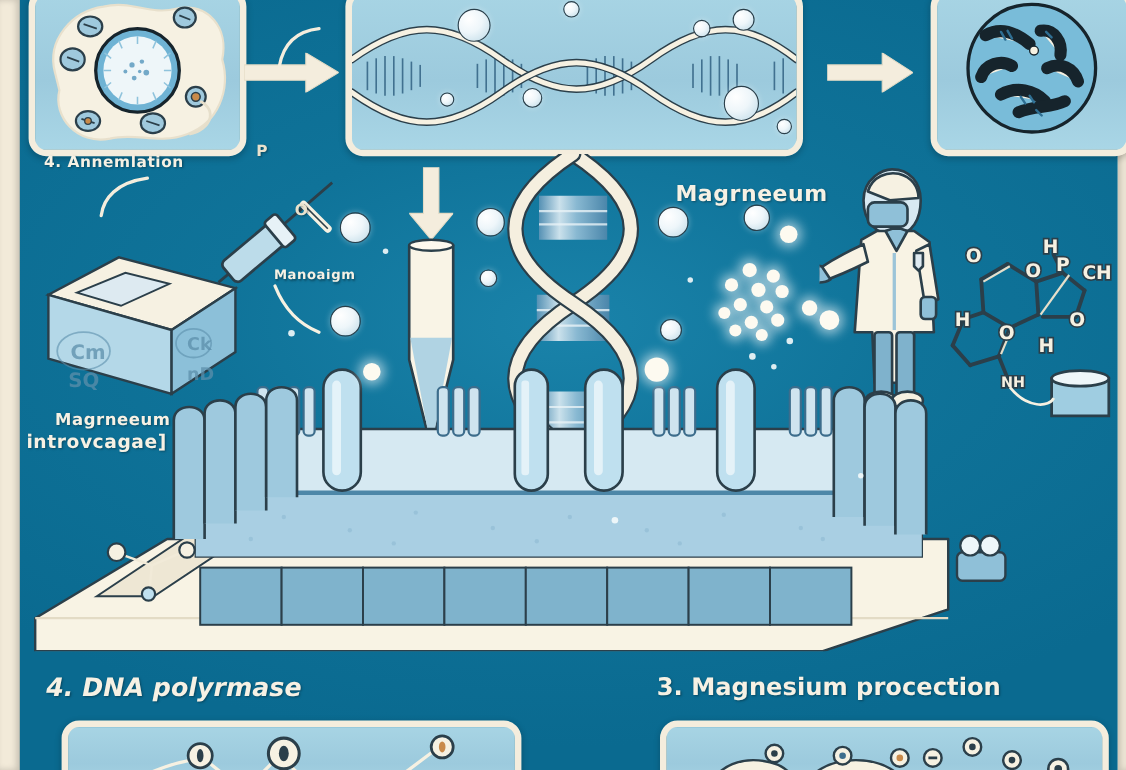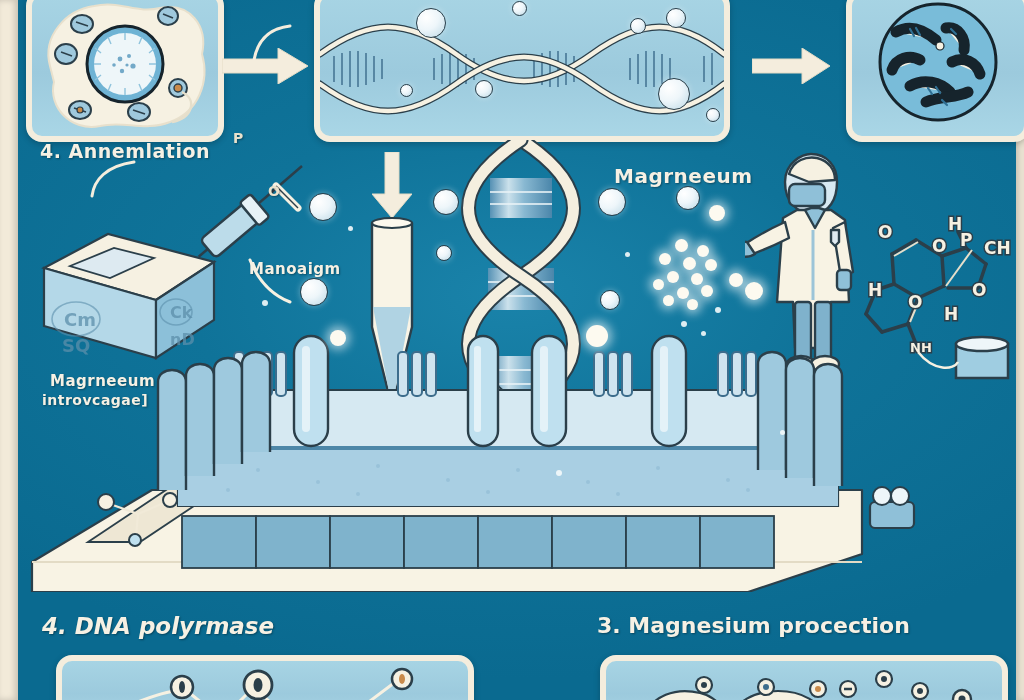--- a/index.html
+++ b/index.html
@@ -176,28 +176,28 @@
           <line x1="64" y1="32" x2="68" y2="39"></line>
         <line x1="99" y1="33" x2="104" y2="38"></line>
         <line x1="76" y1="92" x2="80" y2="98"></line>
           <line x1="84" y1="91" x2="88" y2="97"></line>
         <line x1="90" y1="104" x2="95" y2="109"></line>
       </g>
       <circle cx="88" cy="50" r="4" fill="#f6f1e2" stroke="#16242c" stroke-width="1.2"></circle>
     </svg>
   </div>
 
-  <div class="lbl" style="left:40px;top:140px;font-size:19px;">4. Annemlation</div>
+  <div class="lbl" style="left:40px;top:140px;font-size:14px;">4. Annemlation</div>
 
   <div class="lbl" style="left:614px;top:142px;font-size:20px;margin-top:22px;">Magrneeum</div>
 
-  <div class="lbl" style="left:249px;top:260px;font-size:15px;">Manoaigm</div>
+  <div class="lbl" style="left:249px;top:243px;font-size:12px;">Manoaigm</div>
 
   <div class="lbl" style="left:50px;top:372px;font-size:15px;">Magrneeum</div>
-  <div class="lbl" style="left:42px;top:392px;font-size:14px;">introvcagae]</div>
+  <div class="lbl" style="left:24px;top:392px;font-size:17px;">introvcagae]</div>
 
   <svg style="position:absolute;left:88px;top:160px;" width="50" height="40">
     <path d="M46 2 C18 6 6 20 4 36" fill="none" stroke="#f4eddd" stroke-width="3" stroke-linecap="round"></path>
   </svg>
 
   <svg style="position:absolute;left:252px;top:24px;" width="40" height="40">
     <path d="M2 36 C6 14 20 4 38 2" fill="none" stroke="#f4eddd" stroke-width="3" stroke-linecap="round"></path>
   </svg>
   <svg style="position:absolute;left:248px;top:258px;" width="46" height="48">
     <path d="M2 2 C10 22 22 36 42 44" fill="none" stroke="#f6f1e2" stroke-width="3" stroke-linecap="round"></path>

